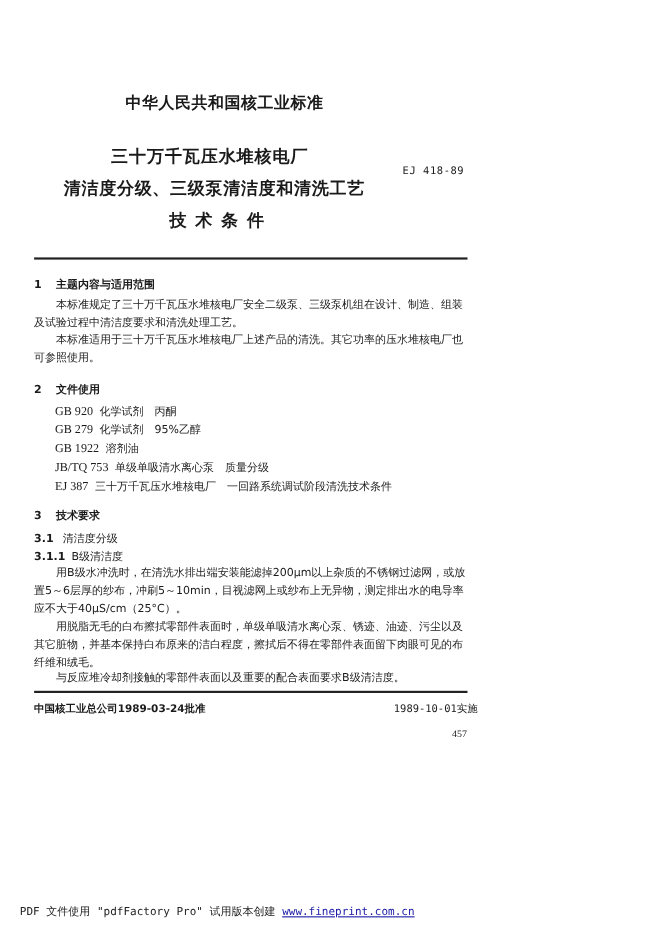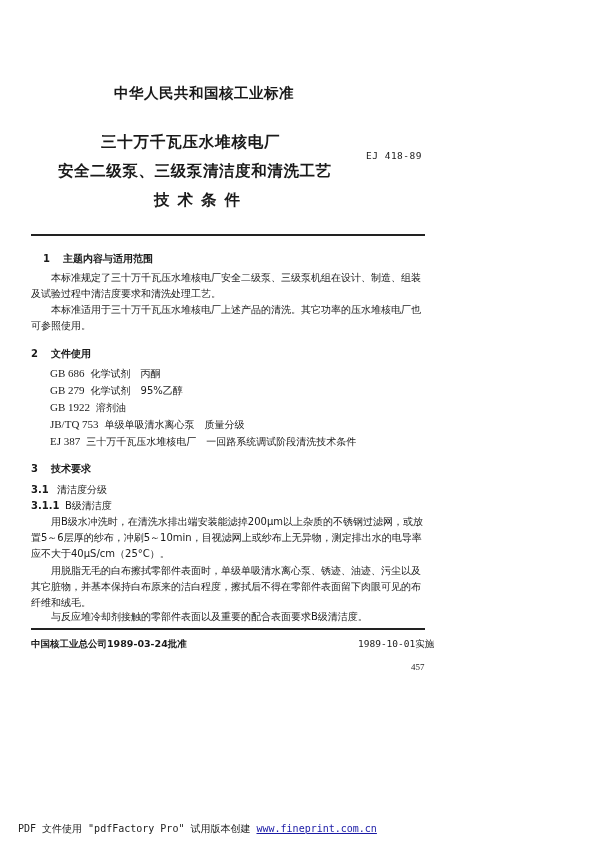--- a/index.html
+++ b/index.html
@@ -26,36 +26,36 @@
   .footer-right { left: 358px; top: 638px; font-size: 9.5px; font-family: "DejaVu Sans Mono", monospace; }
   .pageno { left: 411px; top: 662px; font-size: 9px; font-family: "Liberation Serif", serif; }
   .watermark { left: 18px; top: 822px; font-size: 10px; font-family: "DejaVu Sans Mono", monospace; color: #222; }
   .watermark a { color: #1a1aa6; text-decoration: underline; }
 </style>
 </head>
 <body>
 
 <div class="abs org">中华人民共和国核工业标准</div>
 <div class="abs title1">三十万千瓦压水堆核电厂</div>
-<div class="abs title2">安全二级泵、三级泵清洁度和清洗工艺</div>
+<div class="abs title2">清洁度分级、三级泵清洁度和清洗工艺</div>
 <div class="abs title3">技术条件</div>
 <div class="abs stdcode">EJ 418-89</div>
 
 <div class="rule top"></div>
 
-<div class="abs h1" style="left:43px; top:252px;">
+<div class="abs h1" style="left:31px; top:252px;">
   <span class="num">1</span><span>主题内容与适用范围</span>
 </div>
 <div class="abs para" style="left:31px; top:270px; text-indent:20px;">本标准规定了三十万千瓦压水堆核电厂安全二级泵、三级泵机组在设计、制造、组装及试验过程中清洁度要求和清洗处理工艺。</div>
 <div class="abs para" style="left:31px; top:302px; text-indent:20px;">本标准适用于三十万千瓦压水堆核电厂上述产品的清洗。其它功率的压水堆核电厂也可参照使用。</div>
 
 <div class="abs h1" style="left:31px; top:347px;">
   <span class="num">2</span><span>文件使用</span>
 </div>
-<div class="abs ref" style="left:50px; top:367px;"><span class="code">GB 686</span><span>化学试剂　丙酮</span></div>
+<div class="abs ref" style="left:50px; top:367px;"><span class="code">GB 920</span><span>化学试剂　丙酮</span></div>
 <div class="abs ref" style="left:50px; top:384px;"><span class="code">GB 279</span><span>化学试剂　95%乙醇</span></div>
 <div class="abs ref" style="left:50px; top:401px;"><span class="code">GB 1922</span><span>溶剂油</span></div>
 <div class="abs ref" style="left:50px; top:418px;"><span class="code">JB/TQ 753</span><span>单级单吸清水离心泵　质量分级</span></div>
 <div class="abs ref" style="left:50px; top:435px;"><span class="code">EJ 387</span><span>三十万千瓦压水堆核电厂　一回路系统调试阶段清洗技术条件</span></div>
 
 <div class="abs h1" style="left:31px; top:462px;">
   <span class="num">3</span><span>技术要求</span>
 </div>
 <div class="abs sub" style="left:31px; top:483px;">
   <span style="display:inline-block;width:26px;font-weight:bold;">3.1</span><span>清洁度分级</span>

